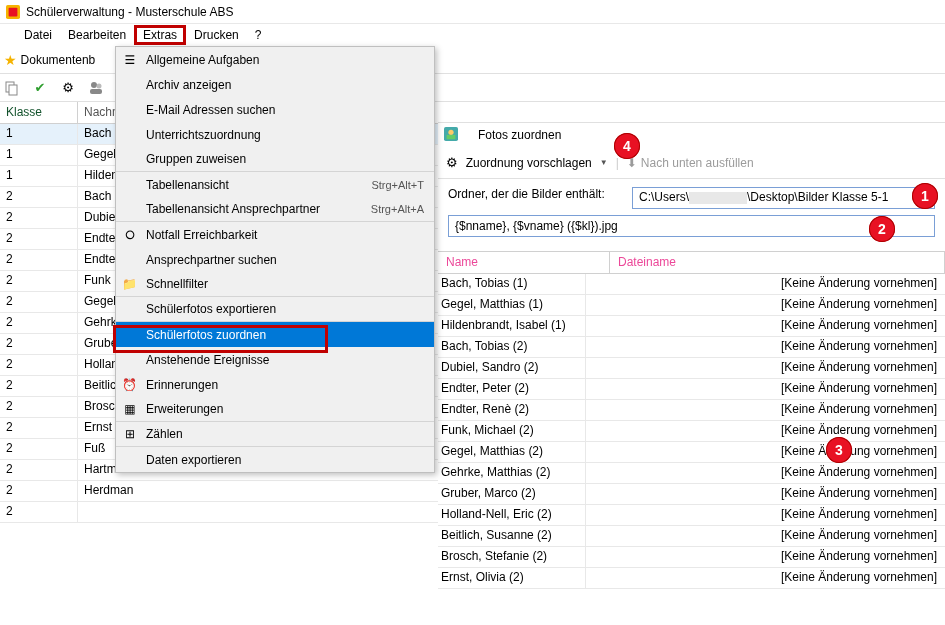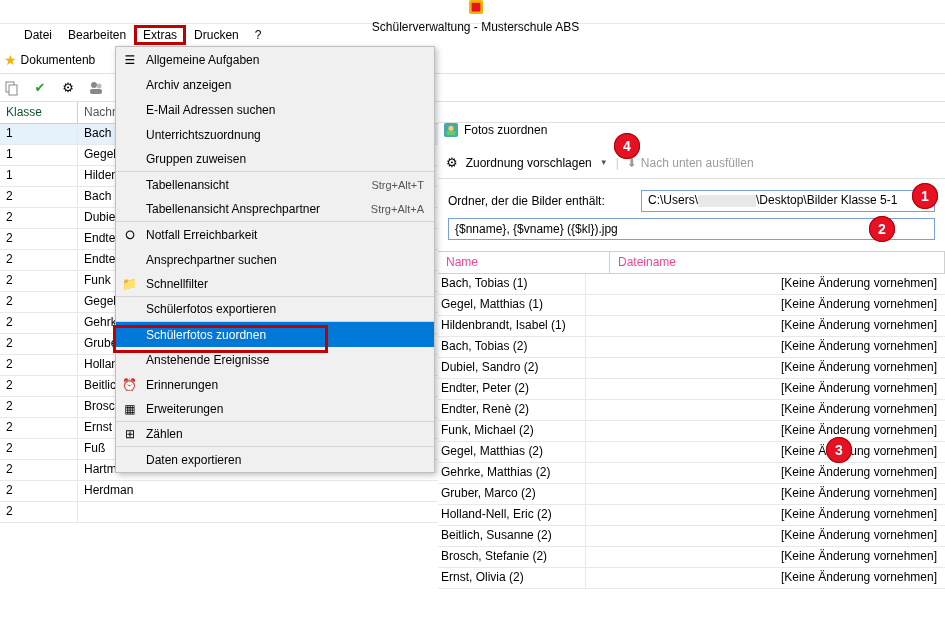--- a/index.html
+++ b/index.html
@@ -1,18 +1,18 @@
 <!DOCTYPE html>
 <html><head>
 <meta charset="utf-8">
 <style>
 * { box-sizing: border-box; margin: 0; padding: 0; font-family: "Segoe UI", Tahoma, sans-serif; font-size: 12px; }
 body { width: 945px; height: 625px; background: #fff; position: relative; overflow: hidden; }
 
-.titlebar { height: 24px; display: flex; align-items: center; padding-left: 6px; gap: 6px; background: #fff; border-bottom: 1px solid #e8e8e8; flex-direction: column; }
+.titlebar { height: 24px; display: flex; align-items: center; padding-left: 6px; gap: 6px; background: #fff; border-bottom: 1px solid #e8e8e8; }
 .app-icon { width: 14px; height: 14px; }
 .titlebar-text { font-size: 12px; }
 
 .menubar { height: 22px; display: flex; align-items: center; padding-left: 16px; background: #fff; }
 .menubar-item { padding: 2px 8px; cursor: default; }
 .menubar-item.boxed { border: 3px solid #c00000; padding: 0 6px; }
 
 .toolbar { height: 28px; display: flex; align-items: center; padding-left: 4px; gap: 4px; background: #fff; border-bottom: 1px solid #e0e0e0; }
 .star-icon { color: #f5b301; font-size: 14px; }
 .toolbar-text { font-size: 12px; }
@@ -36,30 +36,30 @@
 .dropdown { position: absolute; left: 115px; top: 46px; width: 320px; background: #f0f0f0; border: 1px solid #bfbfbf; box-shadow: 2px 2px 6px rgba(0,0,0,0.25); z-index: 20; }
 .dd-row { display: flex; align-items: center; height: 25px; padding: 0 10px 0 30px; position: relative; cursor: default; }
 .dd-row.sep-after { border-bottom: 1px solid #d4d4d4; }
 .dd-row .dd-icon { position: absolute; left: 6px; width: 16px; height: 16px; display: flex; align-items: center; justify-content: center; font-size: 12px; }
 .dd-row .dd-shortcut { margin-left: auto; color: #555; font-size: 11px; }
 .dd-row.highlighted { background: #0078d7; color: #fff; }
 .dd-highlight-box { position: absolute; border: 3px solid #c00000; pointer-events: none; left: -3px; width: 215px; height: 28px; top: 278px; z-index: 22; }
 
 
 .dialog { position: absolute; left: 438px; top: 122px; width: 507px; height: 500px; background: #fff; border-top: 1px solid #e0e0e0; }
-.dlg-title { height: 24px; display: flex; align-items: flex-start; gap: 6px; padding-left: 6px; }
+.dlg-title { height: 24px; display: flex; align-items: center; gap: 20px; padding-left: 6px; }
 .dlg-bar { height: 32px; display: flex; align-items: center; gap: 8px; padding-left: 8px; border-bottom: 1px solid #e0e0e0; }
 .gear { font-size: 13px; }
 .dlg-bar-label { }
 .dlg-bar-drop { font-size: 8px; color: #555; }
 .dlg-bar-sep { color: #ccc; }
 .dlg-bar-grey { color: #9b9b9b; display: flex; align-items: center; gap: 4px; }
 
 .dlg-form { padding: 8px 10px; }
-.form-row { display: flex; align-items: center; height: 28px; gap: 18px; position: relative; }
+.form-row { display: flex; height: 28px; gap: 9px; position: relative; }
 .form-label { width: 175px; }
 .form-input { flex: 1; height: 22px; border: 1px solid #7a9fd6; padding: 2px 6px; font-size: 12px; background: #fff; }
 .form-path-blank { display: inline-block; width: 58px; height: 12px; background: #e8e8e8; vertical-align: middle; }
 
 .dlg-table { border-top: 1px solid #d0d0d0; }
 .dlg-thead { display: flex; height: 22px; }
 .dlg-th { padding: 3px 8px; border-right: 1px solid #d0d0d0; border-bottom: 1px solid #d0d0d0; color: #ec4899; }
 .dlg-th.name { width: 172px; }
 .dlg-th.file { flex: 1; }
 .dlg-tr { display: flex; height: 21px; border-bottom: 1px solid #e8e8e8; }

